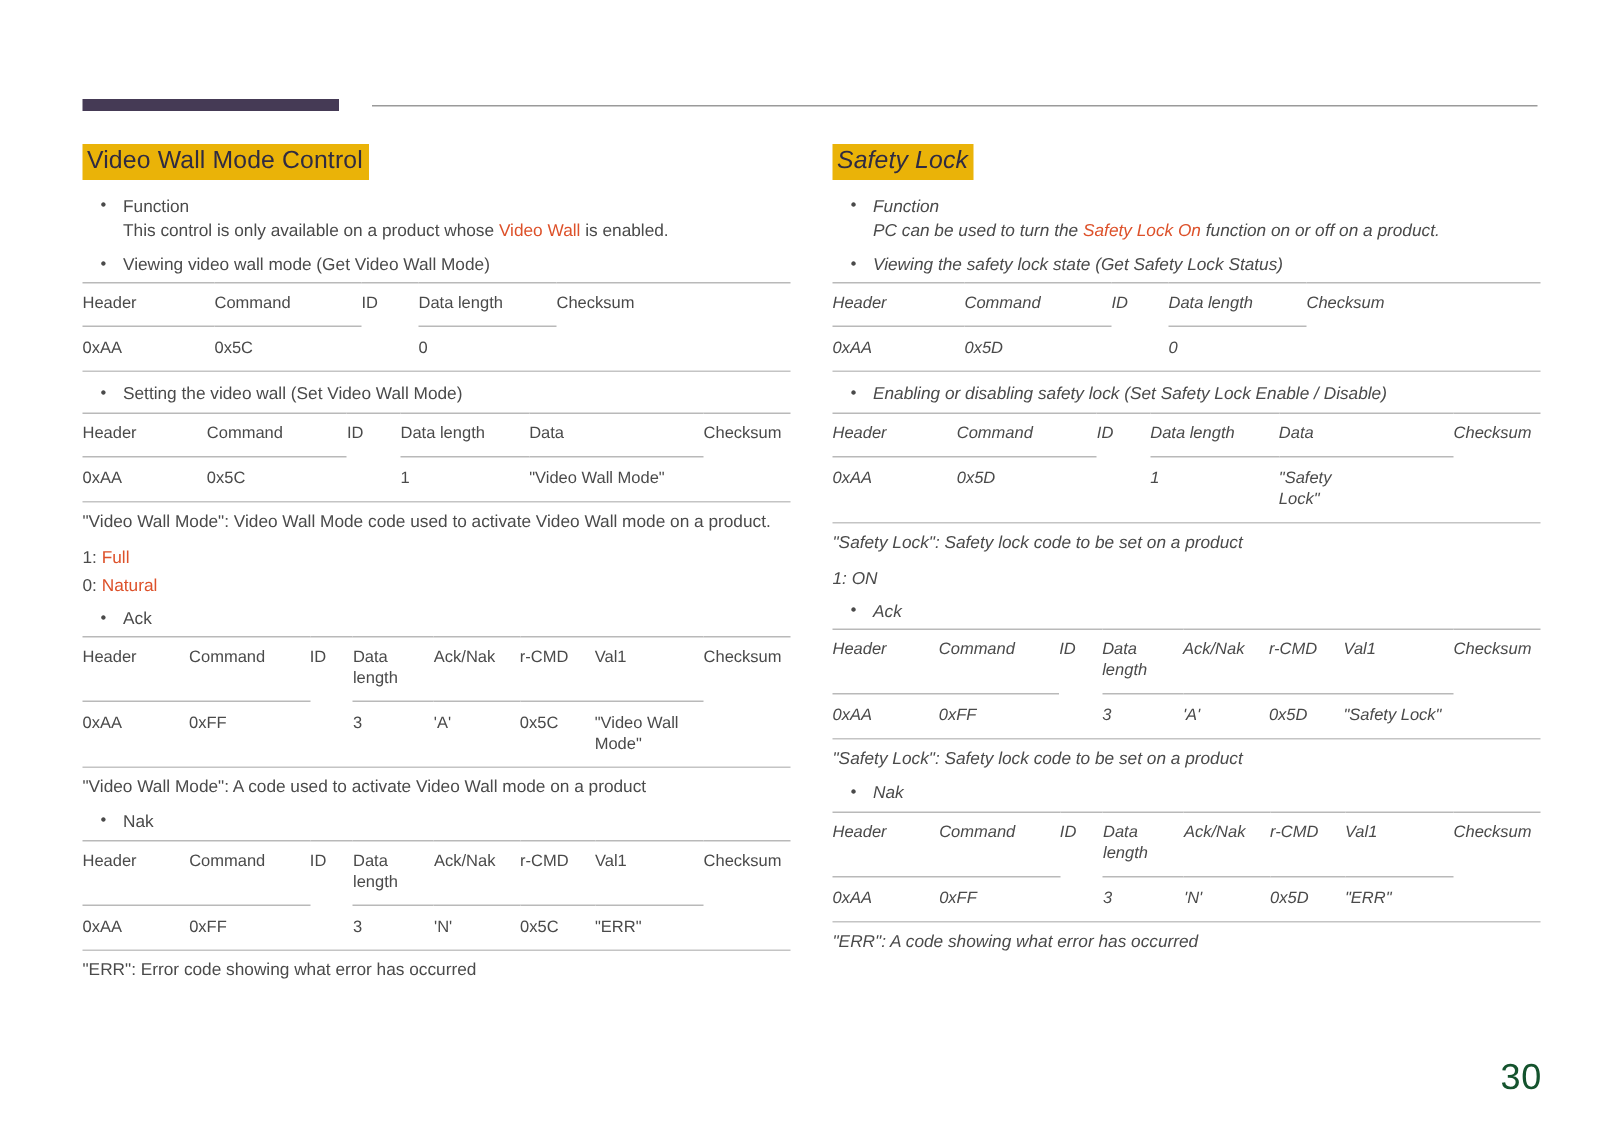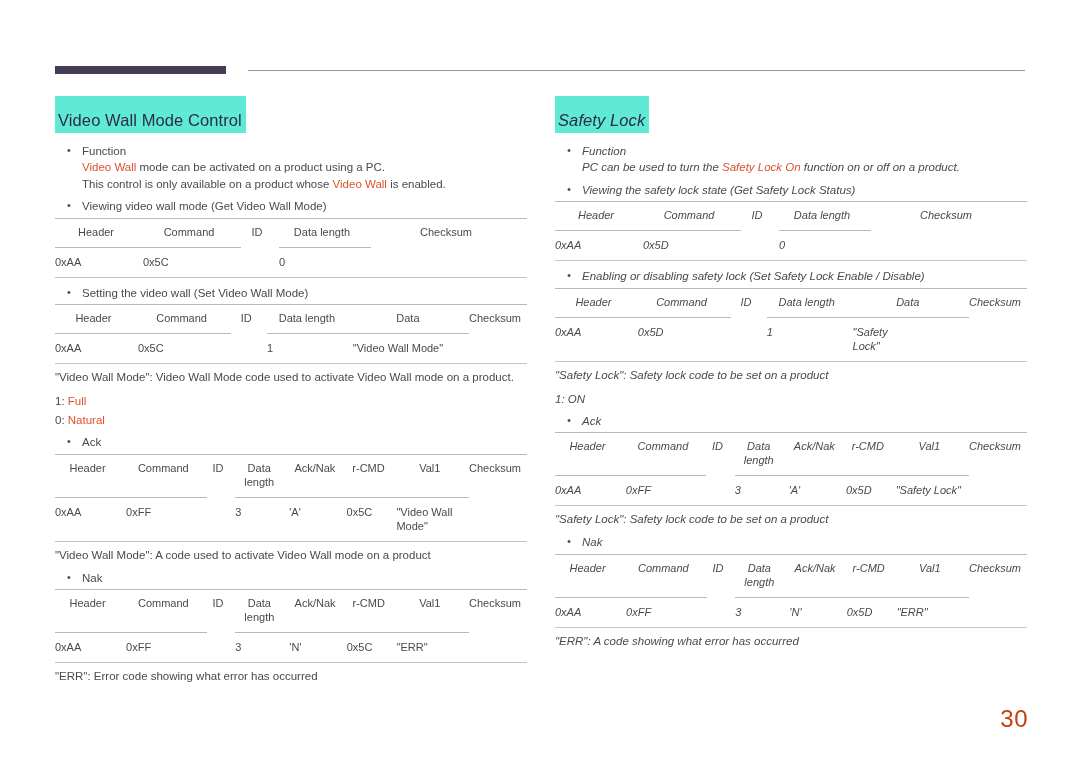--- a/index.html
+++ b/index.html
@@ -51,22 +51,22 @@
   }
   .col-left  { left: 55px; }
   .col-right { left: 555px; font-style: italic; }
 
   
   .section-title {
     display: inline-block;
     font-size: 16.5px;
     line-height: 1.25;
     color: #2f2b42;
-    background: #5eead4;
-    padding: 14px 4px 2px 3px;
+    background: #eab308;
+    padding: 1px 4px 2px 3px;
     margin: 0 0 10px 0;
     font-weight: 400;
     letter-spacing: .1px;
   }
 
   
   .bullet {
     position: relative;
     padding-left: 27px;
     font-size: 11.5px;
@@ -110,21 +110,21 @@
   }
   .tbl .rule-top td {
     border-top: 1px solid #b9b9b9;
     height: 0;
     padding: 0;
     font-size: 0;
     line-height: 0;
   }
   .tbl th {
     font-weight: 400;
-    text-align: center;
+    text-align: left;
     padding: 6px 6px 7px 0;
     vertical-align: top;
     line-height: 14px;
     white-space: pre-line;
   }
   .tbl td.cell {
     padding: 7px 6px 8px 0;
     vertical-align: top;
     line-height: 14px;
     white-space: pre-line;
@@ -161,39 +161,38 @@
   .w5-rcmd    { width: 52px; }
   .w5-val     { width: 82px; }
   .w5-sum     { width: auto; }
 
   
   .page-number {
     position: absolute;
     right: 52px;
     bottom: 30px;
     font-size: 24px;
-    color: #c2410c;
+    color: #14532d;
     letter-spacing: .5px;
   }
 </style>
 </head>
 <body>
 
 <div class="topbar">
   <div class="thick"></div>
   <div class="thin"></div>
 </div>
 
 <div class="col col-left">
 
   <div class="section-title">Video Wall Mode Control</div>
 
   <div class="bullet">
     <span class="sub">Function</span>
-    <span class="sub"><span class="accent">Video Wall</span><span> mode can be activated on a product using a PC.</span></span>
     <span class="sub"><span>This control is only available on a product whose </span><span class="accent">Video Wall</span><span> is enabled.</span></span>
   </div>
 
   <div class="bullet" style="margin-top:6px;">Viewing video wall mode (Get Video Wall Mode)</div>
 
   <table class="tbl">
     <tbody>
         <tr class="rule-top">
           <td colspan="5"></td>
         </tr>

